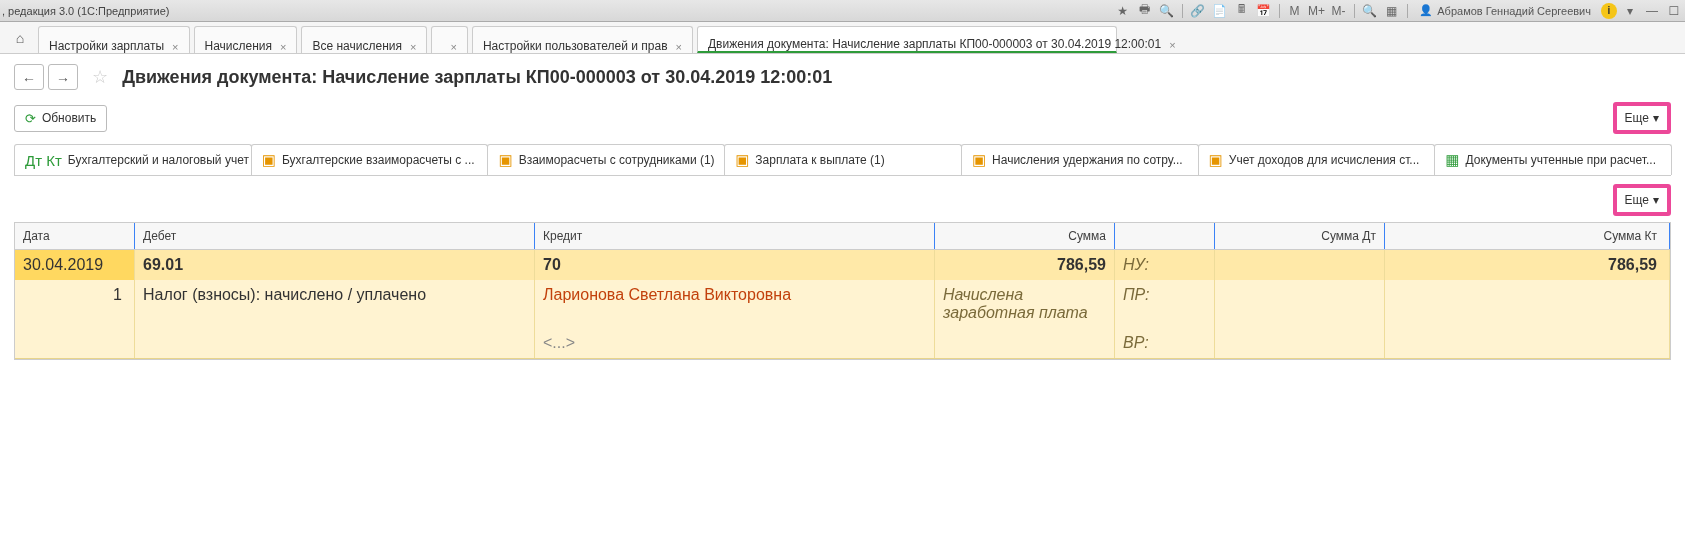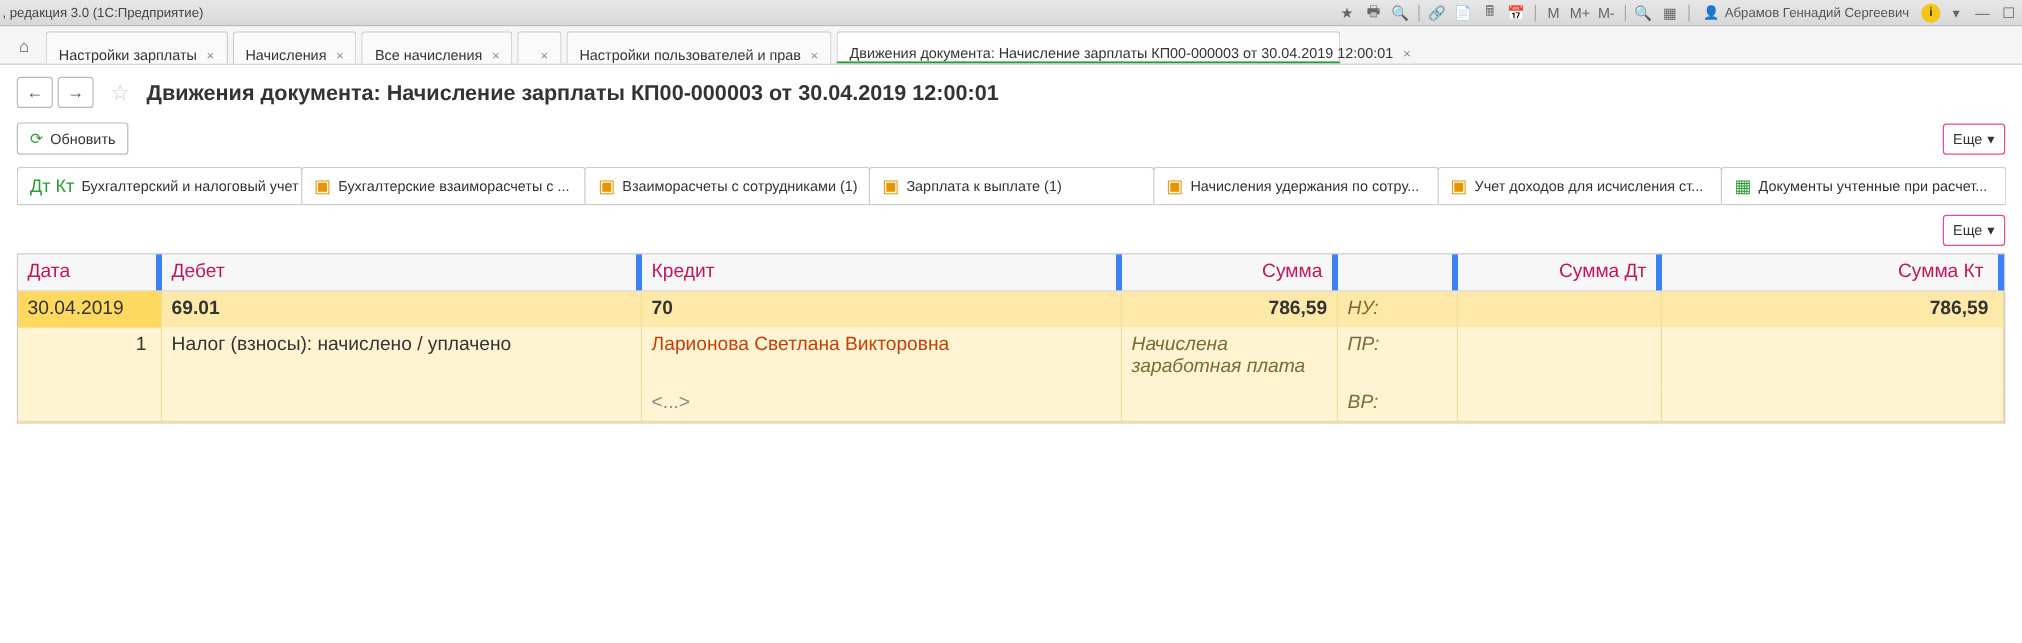--- a/index.html
+++ b/index.html
@@ -28,38 +28,38 @@
 .nav-buttons { display:flex; gap:4px; }
 .nav-btn { width:30px; height:26px; border:1px solid #bbb; border-radius:3px; background:#fff; display:flex; align-items:center; justify-content:center; font-size:14px; color:#555; cursor:pointer; }
 .star { font-size:18px; color:#ccc; cursor:pointer; margin:0 6px; }
 .page-title { font-size:18px; font-weight:bold; color:#333; }
 
 
 .toolbar { display:flex; align-items:center; padding:4px 14px 10px 14px; }
 .btn { display:flex; align-items:center; gap:6px; padding:5px 10px; border:1px solid #bbb; border-radius:3px; background:#fff; font-size:12px; color:#333; cursor:pointer; }
 .btn .refresh-ico { color:#2e9b3a; font-size:13px; }
 .toolbar .spacer { flex:1; }
-.more-btn { display:flex; align-items:center; gap:4px; padding:5px 8px; border:1px solid #ec4899; border-radius:3px; background:#fff; font-size:12px; cursor:pointer; }
+.more-btn { display:flex; align-items:center; gap:4px; padding:5px 8px; border:4px solid #ec4899; border-radius:3px; background:#fff; font-size:12px; cursor:pointer; }
 
 
 .subtabs { display:flex; border-bottom:1px solid #ccc; margin:0 14px; }
 .subtab { display:flex; align-items:center; gap:6px; padding:6px 10px; border:1px solid #ccc; border-bottom:none; background:#fff; font-size:12px; color:#333; cursor:pointer; margin-right:-1px; border-radius:3px 3px 0 0; max-width:260px; white-space:nowrap; overflow:hidden; text-overflow:ellipsis; flex:1; }
 .subtab.active { background:#fff; position:relative; }
 .subtab.active::after { content:""; position:absolute; left:0; right:0; bottom:-1px; height:2px; background:#fff; }
 .subtab .sico { font-size:15px; }
 .sico.green { color:#2e9b3a; }
 .sico.orange { color:#e69500; }
 
 
 .inner-toolbar { display:flex; justify-content:flex-end; padding:8px 14px 6px 14px; }
 
 
 .table-wrap { margin:0 14px; border:1px solid #ccc; border-top:none; }
 .thead { display:flex; background:#f7f7f7; border-top:1px solid #ccc; border-bottom:1px solid #ccc; }
-.th { padding:6px 8px; font-size:16px; color:#be185d; border-right:5px solid #3b82f6; }
+.th { padding:6px 8px; font-size:12px; color:#404040; border-right:1px solid #3b82f6; }
 .col-date { width:120px; }
 .col-debit { width:400px; }
 .col-credit { width:400px; }
 .col-sum { width:180px; text-align:right; }
 .col-sub { width:100px; }
 .col-sum-dt { width:170px; text-align:right; }
 .col-sum-kt { flex:1; text-align:right; padding-right:12px; }
 
 .row1 { display:flex; background:#ffe9a8; }
 .row2 { display:flex; background:#fff3d1; }

